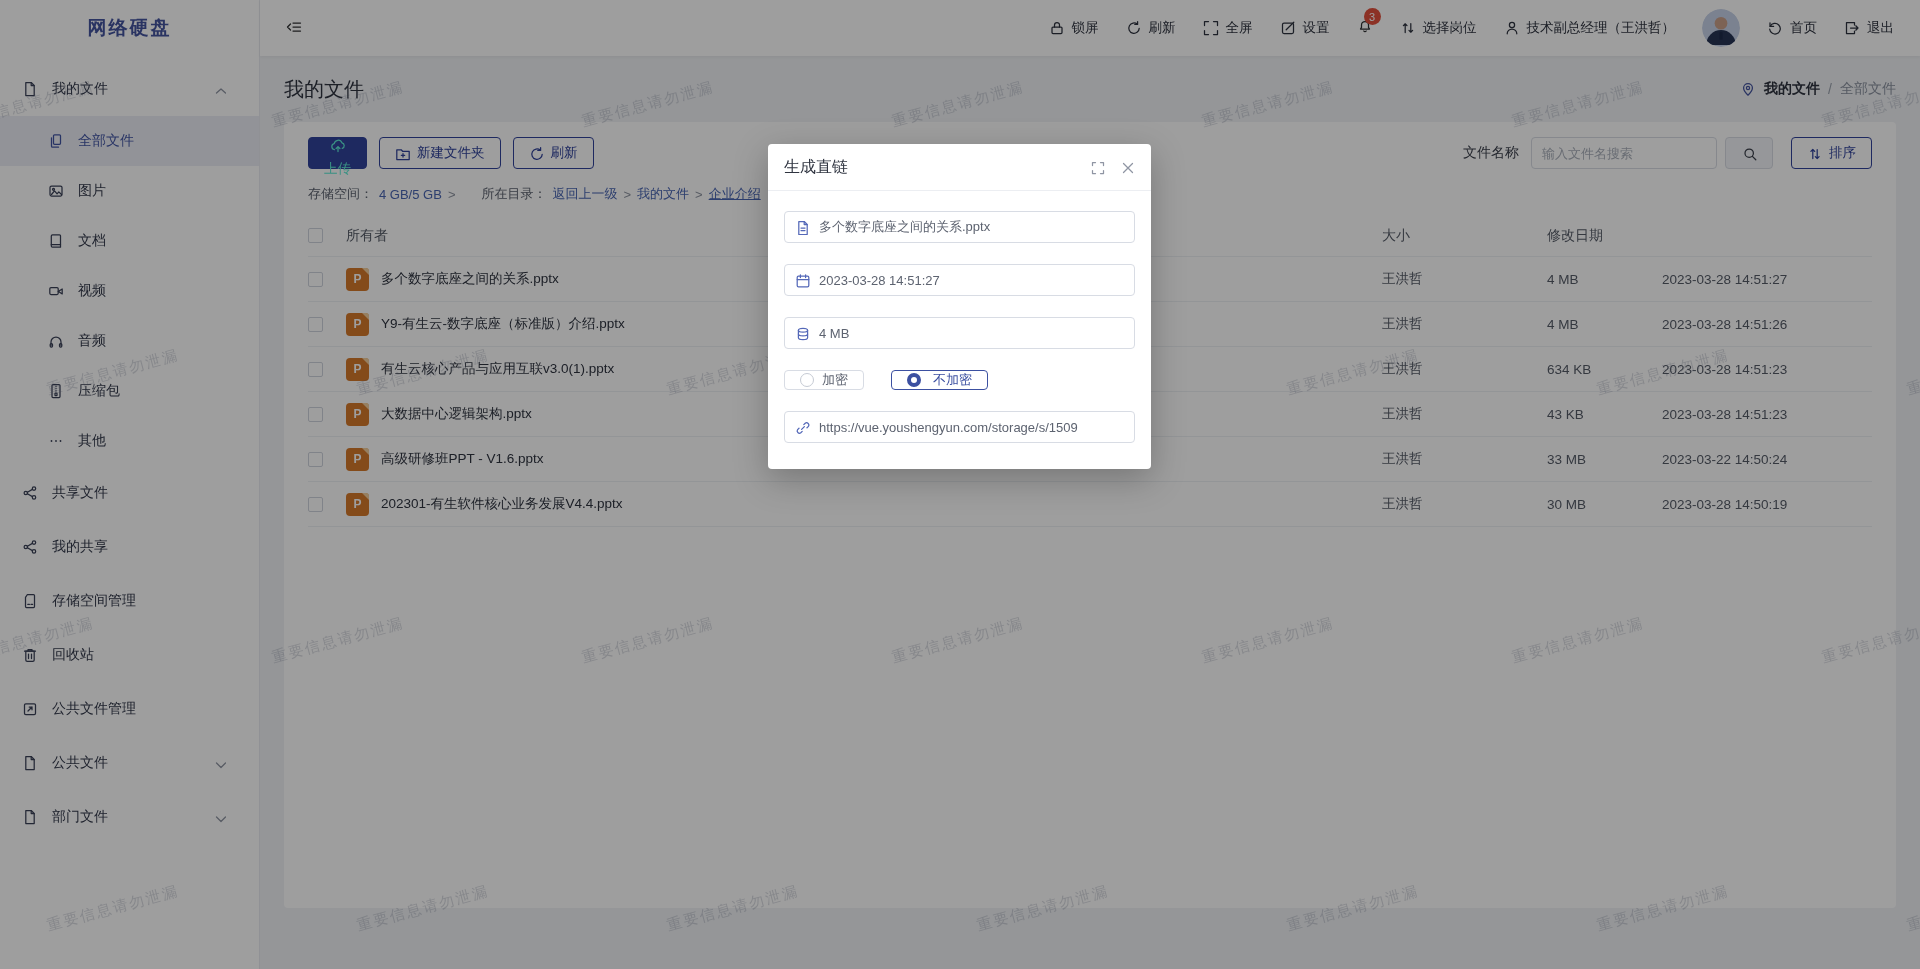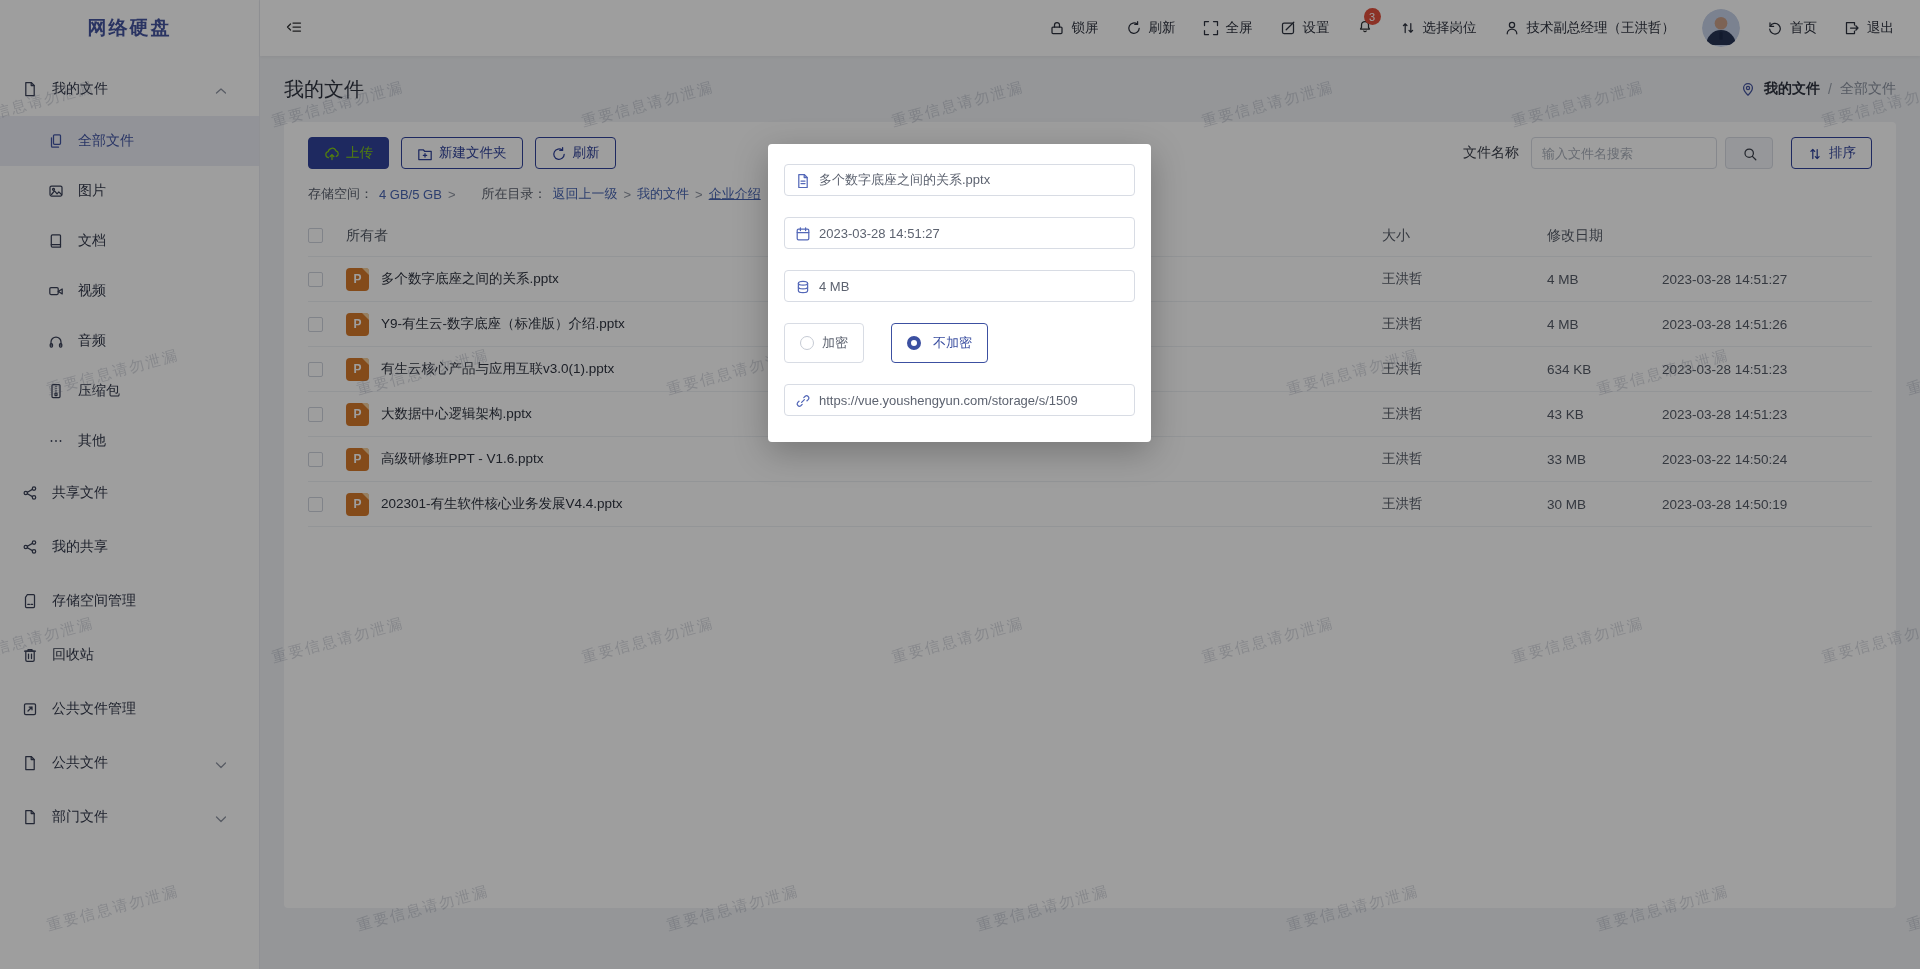--- a/index.html
+++ b/index.html
@@ -41,21 +41,21 @@
   .crumb { display:flex; align-items:center; gap:8px; font-size:14px; }
   .crumb .ic { color:#44549f; width:16px; height:16px; }
   .crumb-root { font-weight:700; color:#2f3440; }
   .crumb-sep { color:#9aa1ad; }
   .crumb-cur { color:#8a919f; }
 
   .card { background:#fff; border-radius:4px; height:786px; padding:15px 24px; overflow:hidden; }
   .toolbar { display:flex; align-items:center; }
   .btn { height:32px; display:inline-flex; align-items:center; gap:7px; padding:0 15px; border-radius:4px; font-size:13.5px; cursor:pointer; border:1px solid #31439b; background:#fff; color:#31439b; margin-right:12px; white-space:nowrap; }
   .btn .ic { width:15px; height:15px; }
-  .btn.primary { background:#31439b; border-color:#31439b; color:#84cc16; }
+  .btn.primary { background:#31439b; border-color:#31439b; color:#5eead4;flex-direction:column; }
   .toolbar .spacer { flex:1; }
   .search-label { font-size:14px; color:#3a3f4b; margin-right:12px; }
   .search-input { width:186px; height:32px; border:1px solid #d8dce4; border-radius:4px; padding:0 10px; font-size:13px; color:#303133; outline:none; background:#fff; font-family:inherit; }
   .search-input::placeholder { color:#aab0bb; }
   .search-btn { width:48px; height:32px; margin-left:8px; border:1px solid #d8dce4; border-radius:4px; background:#f2f4f8; display:flex; align-items:center; justify-content:center; cursor:pointer; color:#3a3f4b; }
   .sort-btn { margin-left:18px; margin-right:0;justify-content:space-between; }
 
   .path-bar { margin-top:16px; font-size:13px; color:#5d6370; display:flex; align-items:center; gap:6px; white-space:nowrap; }
   .path-link { color:#4a66b3; cursor:pointer; }
   .path-link.u { text-decoration:underline; }
@@ -82,21 +82,21 @@
   .dialog { position:absolute; left:768px; top:144px; width:383px; background:#fff; border-radius:4px; box-shadow:0 10px 34px rgba(0,0,0,.25); z-index:70; }
   .dlg-head { height:47px; display:flex; align-items:center; padding:0 16px; border-bottom:1px solid #eceef2; }
   .dlg-title { font-size:16px; color:#2f3440; flex:1; }
   .dlg-tools { display:flex; align-items:center; gap:15px; color:#8f95a3; }
   .dlg-tools .ic { width:15px; height:15px; cursor:pointer; }
   .dlg-body { padding:20px 16px 26px; }
   .field { height:32px; border:1px solid #d8dce4; border-radius:4px; display:flex; align-items:center; gap:9px; padding:0 10px; margin-bottom:21px; font-size:13px; color:#5d6370; overflow:hidden; white-space:nowrap; cursor:text; }
   .field .ic { width:15px; height:15px; color:#5468b8; }
   .field:last-child { margin-bottom:0; }
   .radio-row { display:flex; gap:27px; margin-bottom:21px; }
-  .radio-box { height:40px; border:1px solid #d8dce4; border-radius:4px; display:flex; align-items:center; gap:8px; padding:0 15px; font-size:13px; color:#5d6370; cursor:pointer; }
+  .radio-box { height:20px; border:1px solid #d8dce4; border-radius:4px; display:flex; align-items:center; gap:8px; padding:0 15px; font-size:13px; color:#5d6370; cursor:pointer; }
   .radio-box .dot { width:14px; height:14px; border-radius:50%; border:1px solid #c6cbd4; background:#fff; }
   .radio-box.checked { border-color:#3c50a1; color:#3c50a1;gap:12px; }
   .radio-box.checked .dot { border:4px solid #3c50a1; }
 </style>
 </head>
 <body>
 
 <div class="app">
 
   <aside class="sidebar">
@@ -475,20 +475,31 @@
     <span class="wm" style="left: 665px; top: 899px;">重要信息请勿泄漏</span>
     <span class="wm" style="left: 975px; top: 899px;">重要信息请勿泄漏</span>
     <span class="wm" style="left: 1285px; top: 899px;">重要信息请勿泄漏</span>
     <span class="wm" style="left: 1595px; top: 899px;">重要信息请勿泄漏</span>
     <span class="wm" style="left: 1905px; top: 899px;">重要信息请勿泄漏</span>
   </div>
 
 <div class="overlay"></div>
 
 <div class="dialog">
+  <div class="dlg-head">
+    <span class="dlg-title">生成直链</span>
+    <span class="dlg-tools">
+      <svg class="ic">
+          <path d="M2.5 5.5v-3h3M10.5 2.5h3v3M13.5 10.5v3h-3M5.5 13.5h-3v-3"></path>
+        </svg>
+      <svg class="ic">
+          <path d="m3.5 3.5 9 9M12.5 3.5l-9 9"></path>
+        </svg>
+    </span>
+  </div>
   <div class="dlg-body">
     <div class="field">
       <svg class="ic">
           <path d="M3.8 1.5h5.4l3 3v10H3.8z"></path>
           <path d="M9.2 1.5v3h3"></path>
           <path d="M6 8h4M6 10.5h4"></path>
         </svg>
       <span>多个数字底座之间的关系.pptx</span>
     </div>
     <div class="field">

